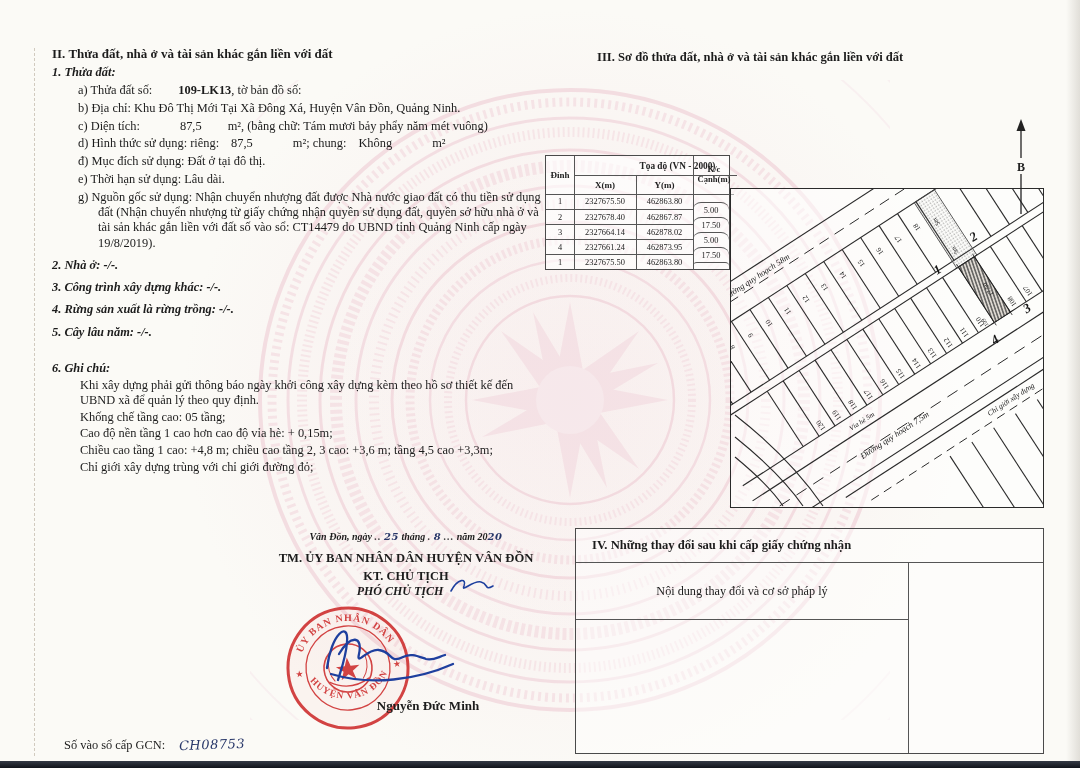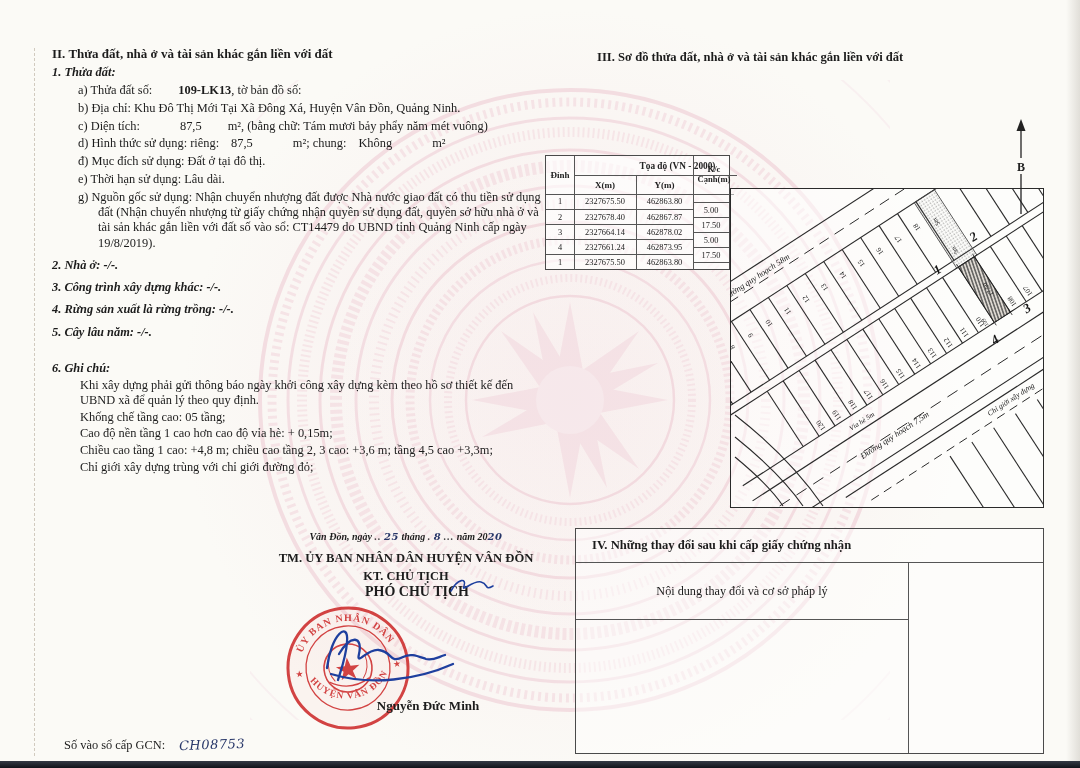--- a/index.html
+++ b/index.html
@@ -40,33 +40,33 @@
   .ct-x{left:28px;top:19px;width:62px;height:19px;border-right:1px solid #555;border-bottom:1px solid #555;font-weight:bold;font-size:9px;}
   .ct-y{left:90px;top:19px;width:57px;height:19px;border-bottom:1px solid #555;font-weight:bold;font-size:9px;}
   .ct-kc{left:147px;top:0;width:36px;height:38px;border-left:1px solid #555;border-bottom:1px solid #555;font-weight:bold;font-size:8.6px;line-height:1.15;padding:0 2px;}
   .ct-row{position:absolute;left:0;width:147px;height:15px;}
   .ct-row .c{position:absolute;top:0;height:15px;display:flex;align-items:center;justify-content:center;}
   .ct-row .cv{left:0;width:28px;border-right:1px solid #555;}
   .ct-row .cx{left:28px;width:62px;border-right:1px solid #555;}
   .ct-row .cy{left:90px;width:57px;border-right:1px solid #555;}
   .ct-row.bt .c{border-top:1px solid #555;}
   .kc-cell{position:absolute;left:147px;width:36px;height:15px;border-top:1px solid #555;
-           display:flex;align-items:center;justify-content:center;}
+           display:flex;align-items:center;justify-content:center;border-radius:8px;}
 
   
   #h3{left:597px;top:50px;width:440px;font-weight:bold;font-size:12.6px;}
   #mapbox{left:730px;top:188px;width:312px;height:318px;border:1.6px solid #2a2a2a;background:rgba(255,255,255,.5);}
   #northsvg{left:1006px;top:118px;width:30px;height:98px;z-index:5;}
 
   
   .sigline{text-align:center;font-weight:bold;}
   #dateline{left:246px;top:531px;width:320px;text-align:center;font-style:italic;font-weight:bold;font-size:10px;}
   #tmline{left:228px;top:551px;width:356px;font-size:12.6px;}
   #ktline{left:246px;top:569px;width:320px;font-size:12.4px;}
-  #pctline{left:257px;top:584px;width:320px;font-size:14px;}
+  #pctline{left:240px;top:584px;width:320px;font-size:12px;font-style:italic;}
   #stamp{left:284px;top:604px;width:128px;height:128px;transform:rotate(-6deg);opacity:.92;}
   #bigsig{left:305px;top:612px;width:165px;height:80px;}
   #smallsig{left:448px;top:574px;width:48px;height:24px;}
   #signer{left:348px;top:698px;width:160px;text-align:center;font-weight:bold;font-size:13px;}
   .hw{font-family:"DejaVu Serif", serif;font-style:italic;color:#273668;letter-spacing:.5px;}
   #gcnline{left:64px;top:737px;font-size:12.4px;}
   #gcnline .hw{font-size:13px;transform:rotate(-2deg);display:inline-block;margin-left:14px;}
   .dots{color:#444;letter-spacing:1px;}
 
   

